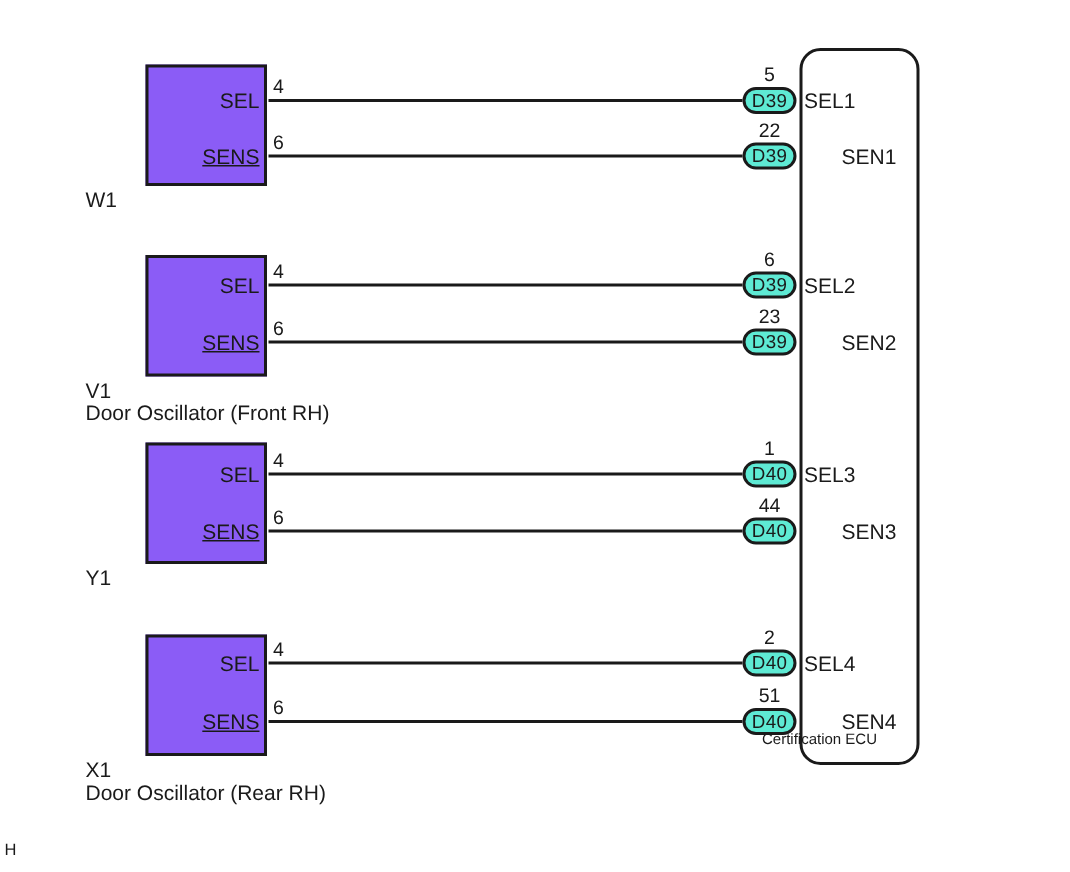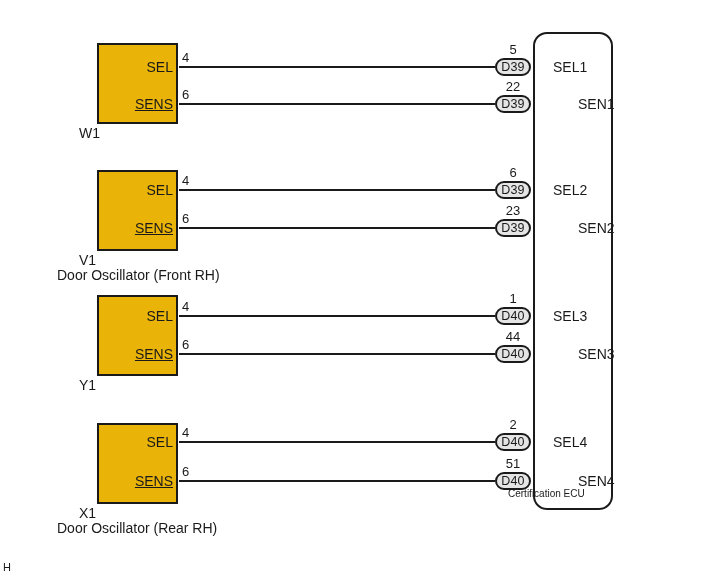--- a/index.html
+++ b/index.html
@@ -16,21 +16,21 @@
 
   
   .osc-box {
     position: absolute;
     left: 97px;
     top: var(--bt);
     width: 81px;
     height: 81px;
     box-sizing: border-box;
     border: 2px solid #1a1a1a;
-    background: #eab308;
+    background: #8b5cf6;
   }
   .port-label {
     position: absolute;
     right: 3px;
     font-size: 14px;
     line-height: 16px;
     white-space: nowrap;
   }
   .port-label.sel  { top: calc(var(--y1) - var(--bt) - 10px); }
   .port-label.sens { top: calc(var(--y2) - var(--bt) - 10px); text-decoration: underline; }
@@ -58,21 +58,21 @@
 
   
   .oval {
     position: absolute;
     left: 495px;
     width: 36px;
     height: 18px;
     box-sizing: border-box;
     border: 2px solid #1a1a1a;
     border-radius: 10px;
-    background: #e5e5e5;
+    background: #5eead4;
     text-align: center;
     font-size: 12.5px;
     line-height: 14px;
     letter-spacing: 0.2px;
   }
   .oval.sel  { top: calc(var(--y1) - 9px); }
   .oval.sens { top: calc(var(--y2) - 9px); }
 
   
   .ecu-pin-num {
@@ -86,33 +86,31 @@
   .ecu-pin-num.sel  { top: calc(var(--y1) - 25px); }
   .ecu-pin-num.sens { top: calc(var(--y2) - 25px); }
 
   
   .ecu-signal {
     position: absolute;
     left: 536px;
     font-size: 14px;
     line-height: 16px;
     white-space: nowrap;
-    padding-left: 17px;
   }
   .ecu-signal.sel  { top: calc(var(--y1) - 8px); }
   .ecu-signal.sens { top: calc(var(--y2) - 8px); margin-left: 25px; }
 
   
   .designator {
     position: absolute;
     left: 57px;
     top: calc(var(--bt) + 83px);
     font-size: 14px;
     line-height: 15px;
-    margin-left: 22px;
   }
   .osc-name {
     position: absolute;
     left: 57px;
     top: calc(var(--bt) + 97px);
     font-size: 14px;
     line-height: 16px;
     white-space: nowrap;
   }
 

